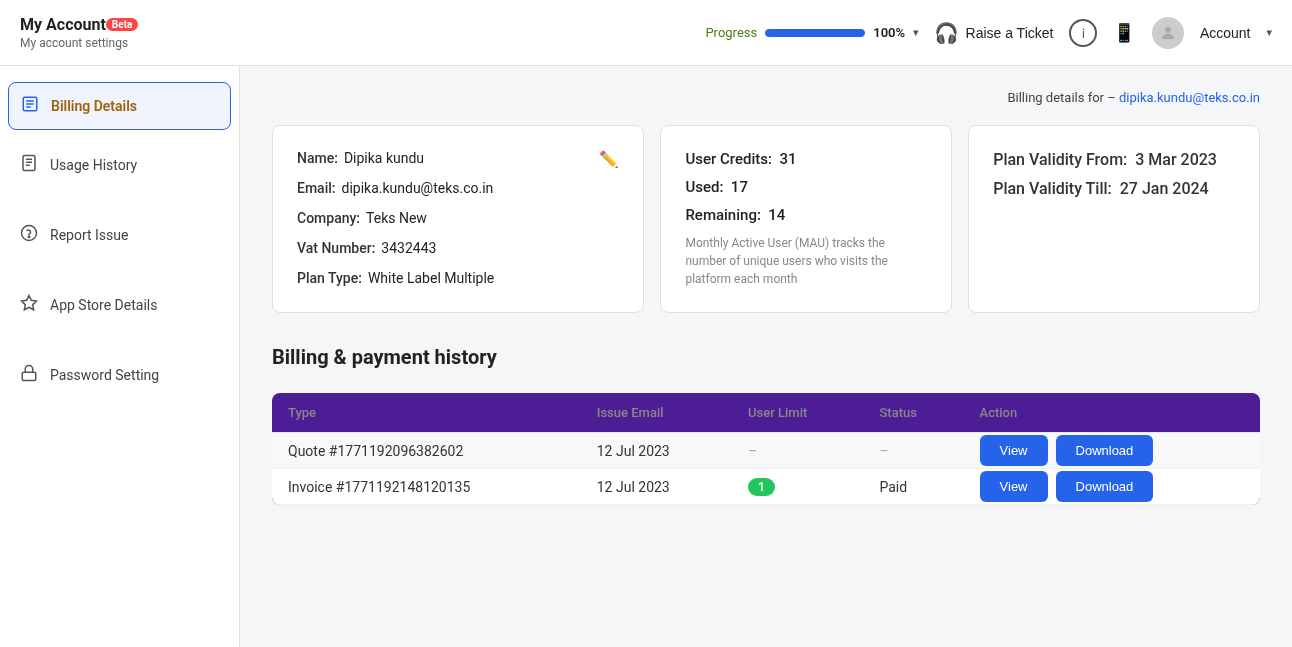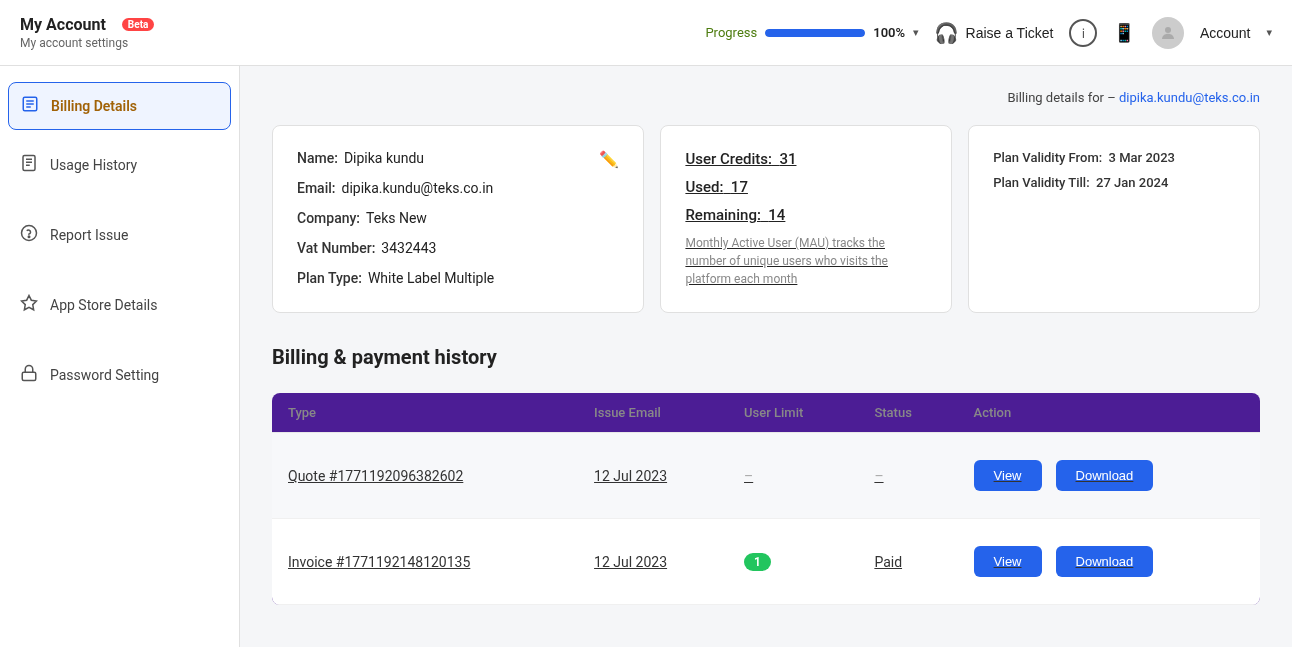--- a/index.html
+++ b/index.html
@@ -10,21 +10,21 @@
       display: flex;
       align-items: center;
       justify-content: space-between;
       background: #fff;
       padding: 0 20px;
       height: 66px;
       border-bottom: 1px solid #e0e0e0;
       position: fixed; top: 0; left: 0; right: 0; z-index: 100;
     }
     .header-left { display: flex; flex-direction: column; }
-    .header-app-title { display: flex; align-items: center; gap: 16px; font-size: 16px; font-weight: 700; color: #222; }
+    .header-app-title { display: flex; align-items: center; gap: 0; font-size: 16px; font-weight: 700; color: #222; }
     .beta-badge { background: #ff4444; color: #fff; font-size: 10px; font-weight: 700; padding: 1px 6px; border-radius: 10px; }
     .header-subtitle { font-size: 12px; color: #666; margin-top: 2px; }
     .header-right { display: flex; align-items: center; gap: 16px; }
     .progress-section { display: flex; align-items: center; gap: 8px; }
     .progress-label { font-size: 13px; color: #4d7c0f; }
     .progress-bar-track { width: 100px; height: 8px; background: #e0e0e0; border-radius: 4px; overflow: hidden; }
     .progress-bar-fill { height: 100%; border-radius: 4px; background: #2563eb; }
     .progress-pct { font-size: 13px; font-weight: 600; color: #222; }
     .progress-chevron { font-size: 11px; color: #555; cursor: pointer; }
     .raise-ticket-btn { display: flex; align-items: center; gap: 6px; font-size: 14px; color: #222; cursor: pointer; background: none; border: none; }
@@ -45,52 +45,52 @@
     
     .main { flex: 1; padding: 24px 32px; overflow-y: auto; }
     .billing-header { font-size: 13px; color: #444; margin-bottom: 20px; text-align: right; }
     .billing-header a { color: #2563eb; text-decoration: none; }
 
     
     .cards-row { display: flex; gap: 16px; margin-bottom: 32px; }
 
     .card { background: #fff; border: 1px solid #e0e0e0; border-radius: 8px; padding: 24px; }
     .card-user-info { flex: 1.6; }
-    .card-credits { flex: 1.2; text-decoration: underline; }
+    .card-credits { flex: 1.2; }
     .card-validity { flex: 1.2; }
 
     .card-row { display: flex; align-items: flex-start; margin-bottom: 14px; font-size: 14px; color: #333; }
     .card-row:last-child { margin-bottom: 0; }
     .card-label { font-weight: 500; margin-right: 6px; white-space: nowrap; }
     .card-value { color: #222; }
 
     .card-edit-icon { float: right; color: #888; cursor: pointer; font-size: 16px; }
     .card-header-row { display: flex; justify-content: space-between; align-items: flex-start; }
 
     .credits-item { font-size: 15px; font-weight: 500; color: #222; margin-bottom: 10px; }
     .credits-item span { font-size: 15px; }
     .credits-note { font-size: 12px; color: #888; line-height: 1.5; margin-top: 8px; }
 
-    .validity-line { font-size: 13px; color: #333; margin-bottom: 10px; }
+    .validity-line { font-size: 16px; color: #333; margin-bottom: 10px; }
     .validity-line span { font-weight: 500; }
 
     
     .billing-history-title { font-size: 20px; font-weight: 700; color: #222; margin-bottom: 24px; }
     .billing-table { width: 100%; border-collapse: collapse; background: #4c1d95; border-radius: 8px; overflow: hidden; }
     .billing-table th { text-align: left; padding: 12px 16px; font-size: 13px; color: #888; font-weight: 500; border-bottom: 1px solid #e8e8e8; }
-    .billing-table td { padding: 27px 16px; font-size: 14px; color: #333; border-bottom: 1px solid #f0f0f0; text-decoration: underline; }
+    .billing-table td { padding: 2px 16px; font-size: 14px; color: #333; border-bottom: 1px solid #f0f0f0; }
     .billing-table tr:nth-child(odd) td { background: #f7f8fa; }
     .billing-table tr:nth-child(even) td { background: #fff; }
 
     .badge-green { background: #22c55e; color: #fff; border-radius: 12px; padding: 2px 10px; font-size: 12px; font-weight: 600; display: inline-block; }
     .dash-cell { color: #aaa; }
 
     .btn-blue { background: #2563eb; color: #fff; border: none; padding: 8px 20px; border-radius: 6px; cursor: pointer; font-size: 13px; font-weight: 500; }
 
-    .action-btns { display: flex; gap: 14px; }
+    .action-btns { display: flex; gap: 8px; }
 
     .headphone-icon { font-size: 20px; }
   </style>
 </head>
 <body>
 
 <header class="header">
   <div class="header-left">
     <div class="header-app-title">
       <span>My Account</span>

